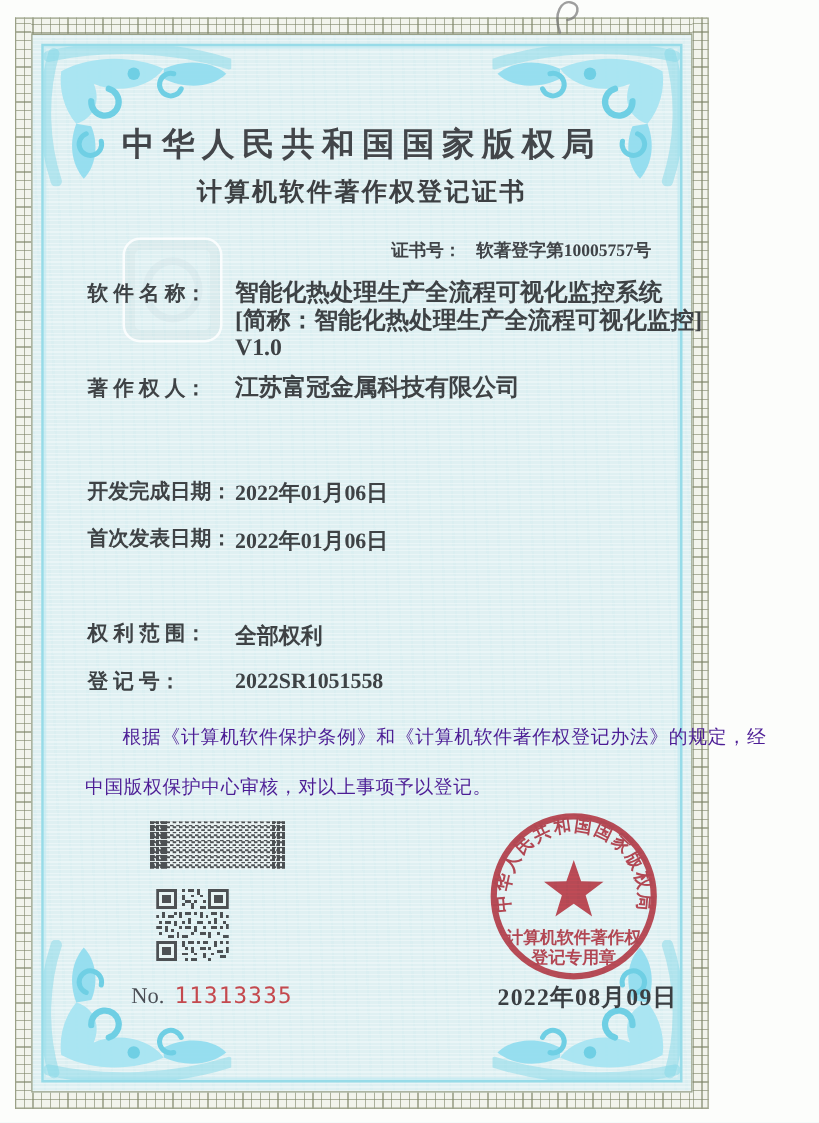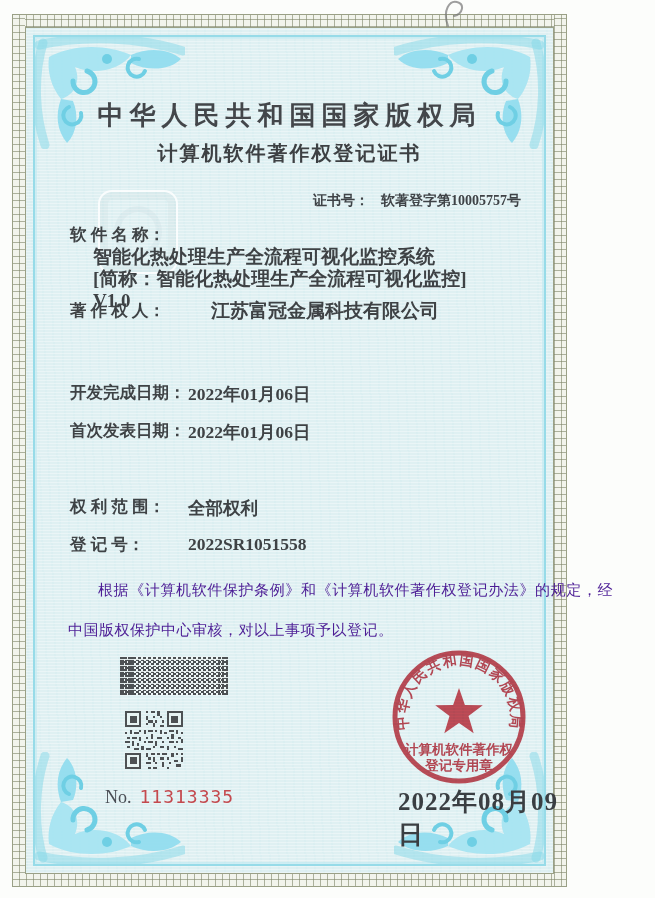--- a/index.html
+++ b/index.html
@@ -66,21 +66,21 @@
     text-align:center;font-size:20px;font-weight:700;letter-spacing:2px;color:#3d4043;
   }
   .certno{
     position:absolute;top:178px;right:46px;z-index:4;
     font-size:14px;font-weight:700;color:#3f4347;
   }
   .certno .val{margin-left:12px;}
   .row{position:absolute;left:58px;z-index:4;color:#3e4245;}
   .row .lbl{display:inline-block;width:118px;font-size:16.5px;font-weight:700;vertical-align:top;}
   .row .val{display:inline-block;font-size:17.5px;font-weight:700;vertical-align:top;}
-  .row .val-big{font-size:19px;line-height:22px;margin-left:23px;}
+  .row .val-big{font-size:19px;line-height:22px;}
   .r1{top:210px;} .r2{top:286px;} .r3{top:368px;} .r4{top:406px;text-decoration:underline;}
   .r5{top:444px;} .r6{top:482px;} .r7{top:520px;}
   .statement{
     position:absolute;left:56px;top:556px;width:545px;z-index:4;margin:0;
     font-size:15px;font-weight:400;line-height:40px;letter-spacing:.5px;
     color:#4c1d95;text-indent:2em;text-align:justify;
   }
   
   .barcode{
     position:absolute;left:108px;top:643px;width:108px;height:38px;z-index:4;
@@ -94,21 +94,21 @@
   .qr{position:absolute;left:113px;top:697px;z-index:4;}
   .serial{position:absolute;left:93px;top:772px;z-index:4;font-size:18px;color:#4a4e55;}
   .serial .val{
     font-family:"DejaVu Sans Mono","Liberation Mono",monospace;
     color:#c4494e;letter-spacing:1px;margin-left:8px;
   }
   
   .seal{position:absolute;left:371px;top:627px;z-index:6;opacity:.92;mix-blend-mode:multiply;}
   .seal-date{
     position:absolute;left:386px;top:771px;z-index:5;
-    font-size:25px;font-weight:700;letter-spacing:1px;color:#3a3e42;
+    font-size:19px;font-weight:700;letter-spacing:1px;color:#3a3e42;
   }
 </style>
 </head>
 <body>
 
 <div class="page">
 
   <svg class="clip" width="36" height="30" viewBox="0 0 36 30">
     <path d="M10 28 C4 12 12 2 19 4 C27 6 25 16 16 18" stroke="#777" fill="none" stroke-width="2" stroke-linecap="round"></path>
   </svg>

